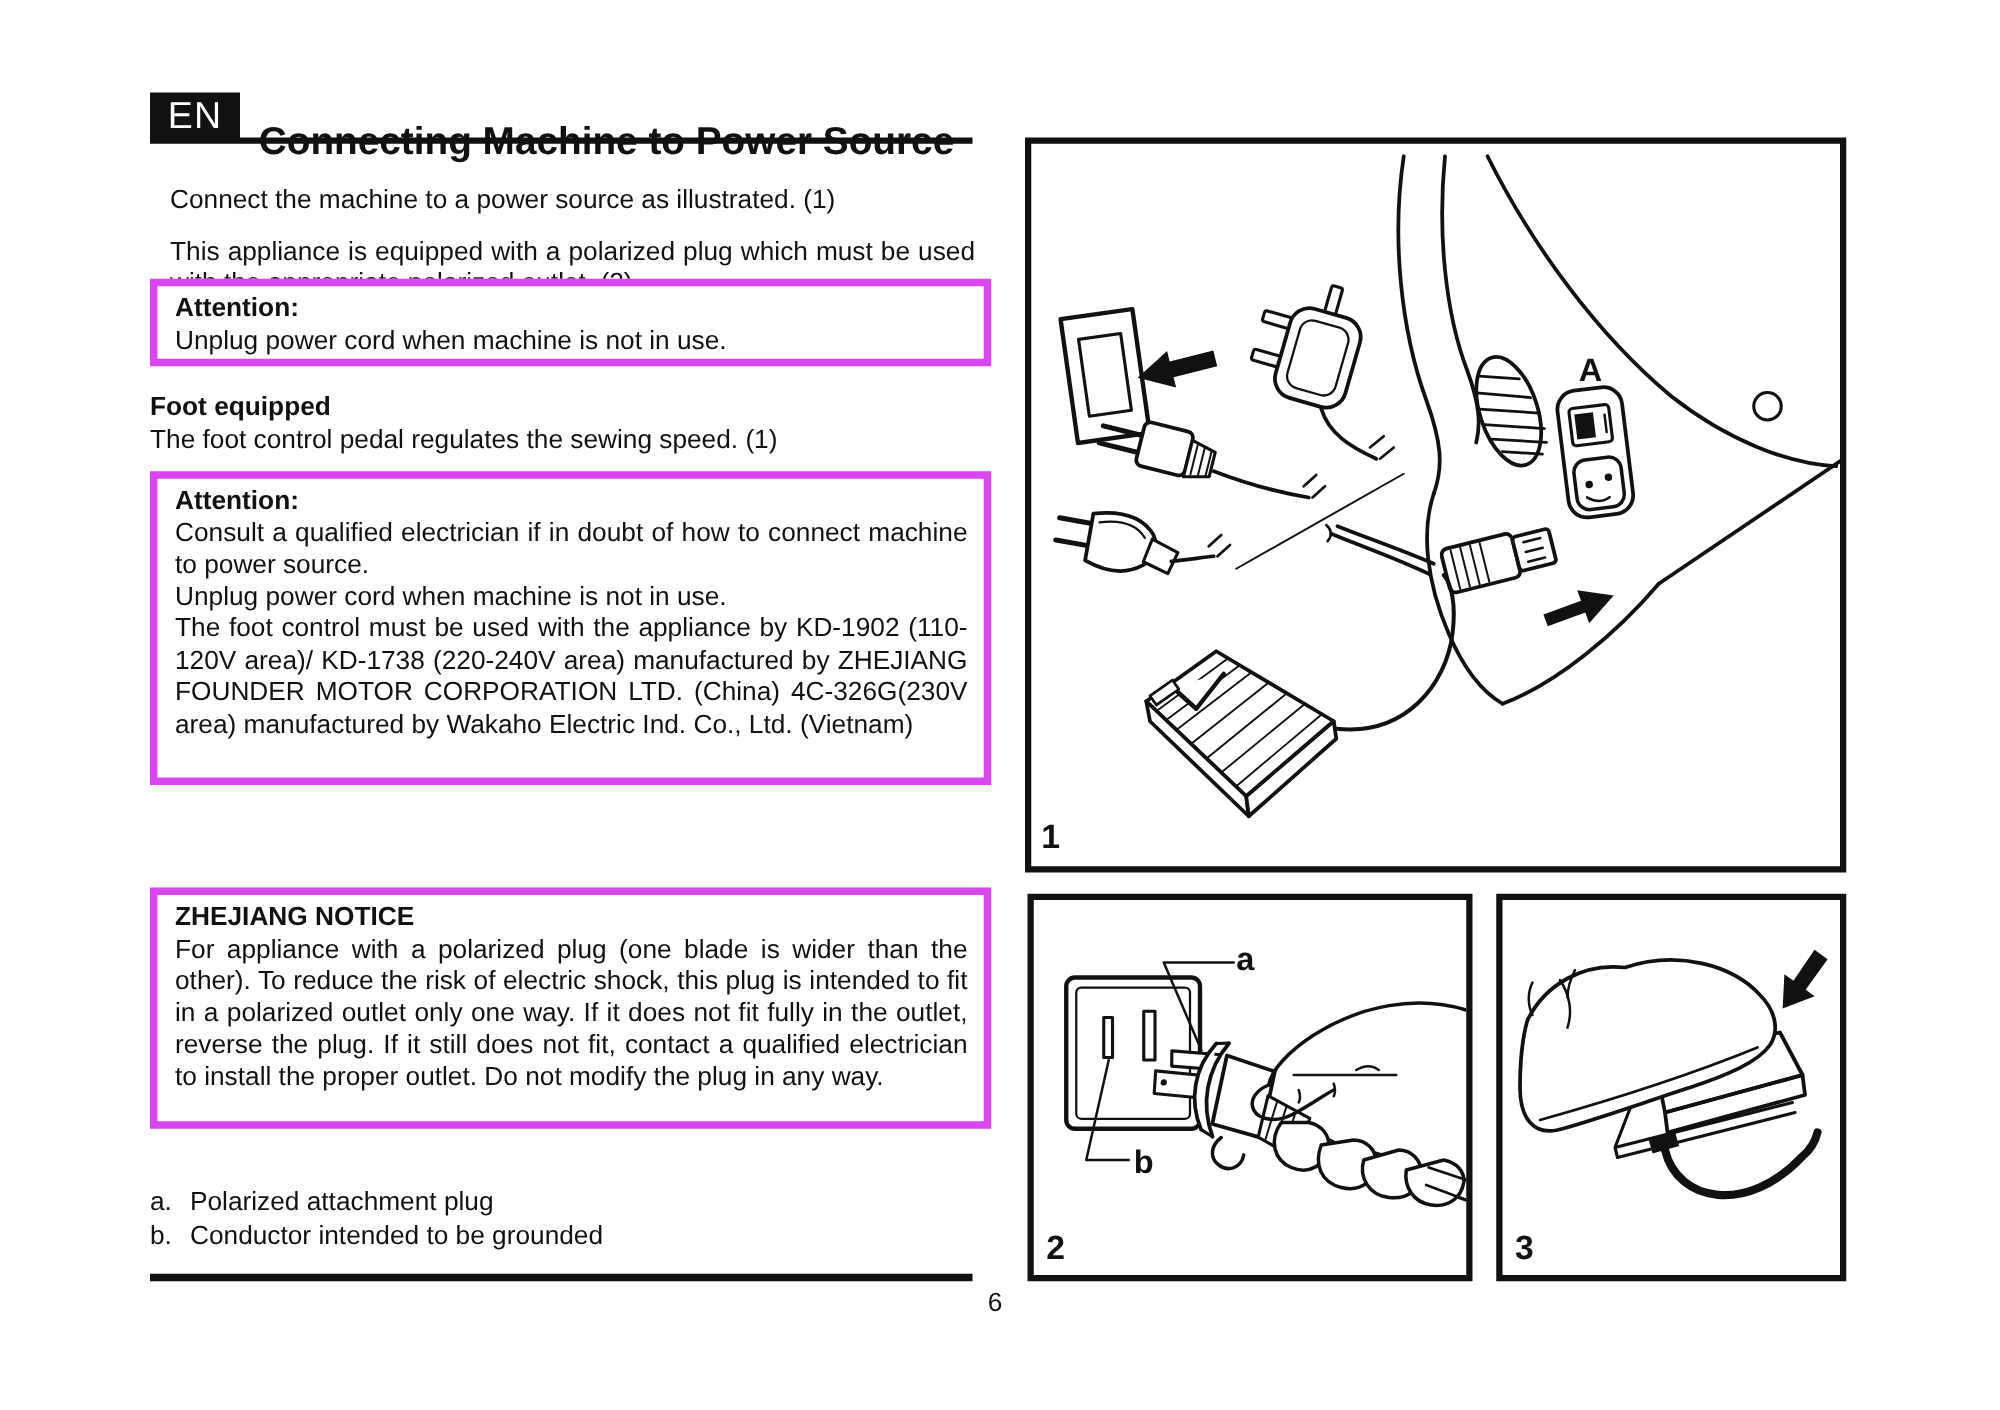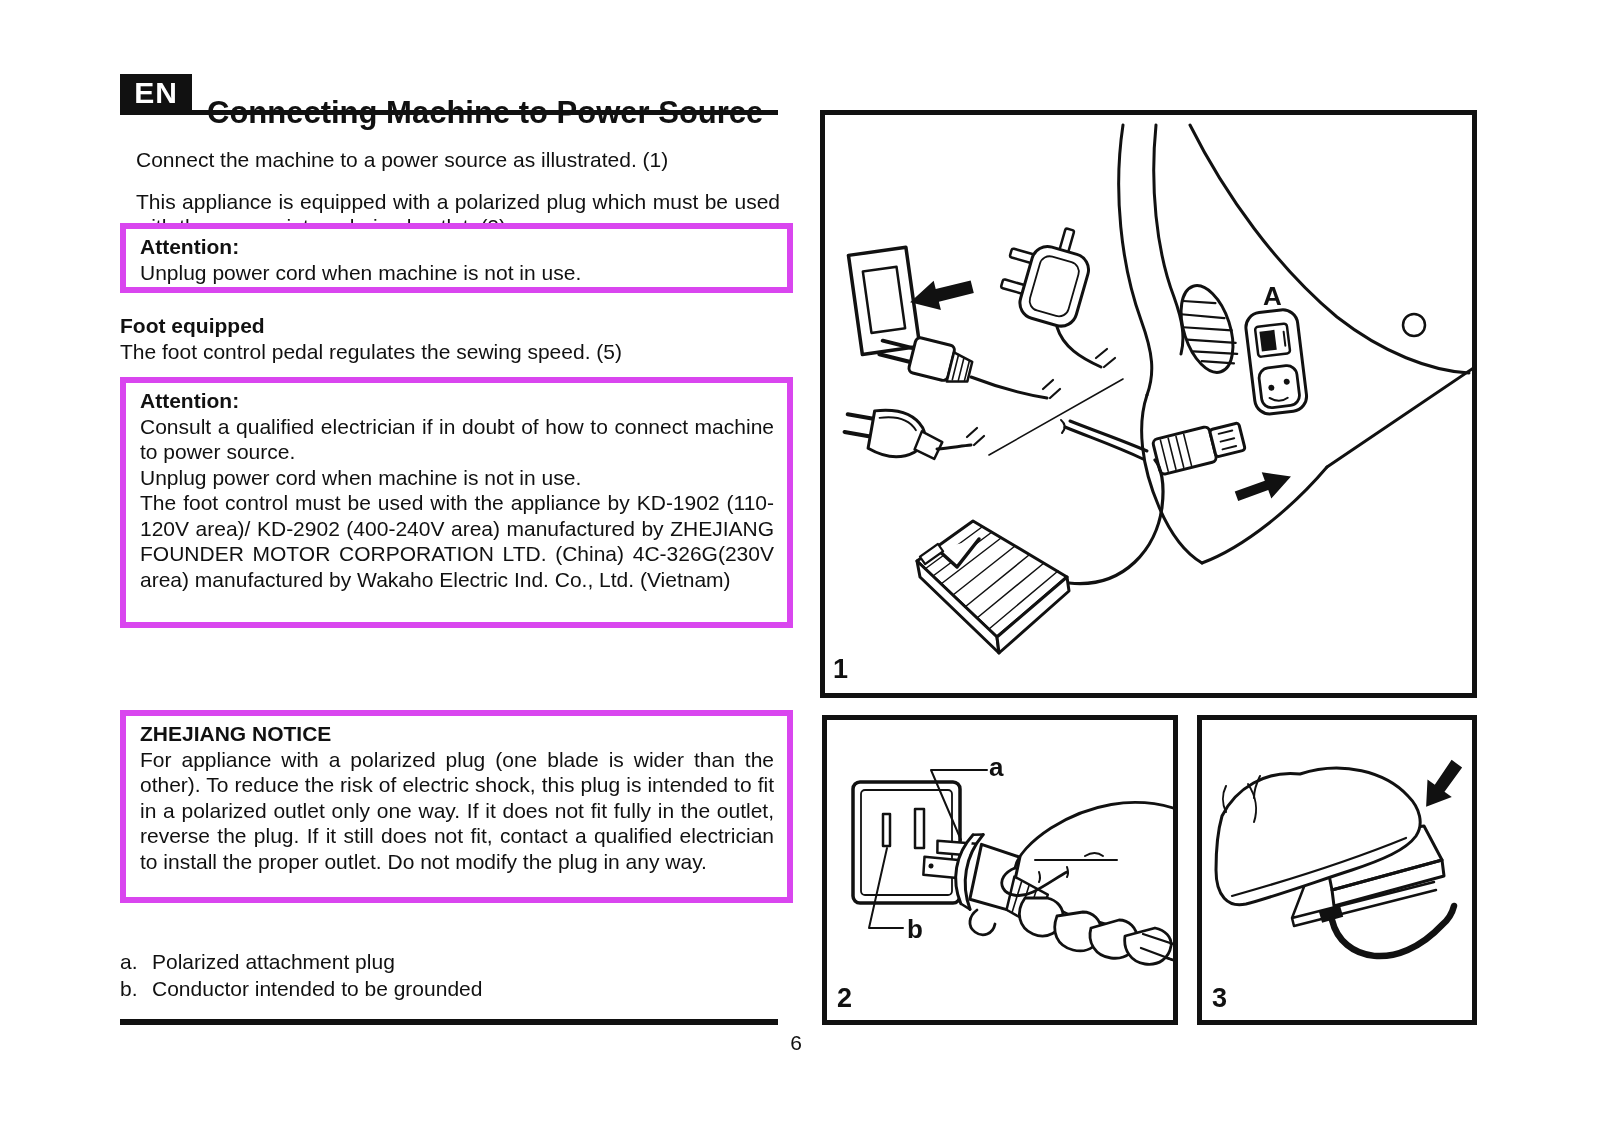--- a/index.html
+++ b/index.html
@@ -6,21 +6,21 @@
   .page {
     position:relative; width:1600px; height:1128px; background:#ffffff;
     color:#111; font-family:"Liberation Sans", sans-serif;
     font-size:21px; line-height:25.5px; overflow:hidden;
   }
   .abs { position:absolute; }
   
   .lang-badge {
     left:120px; top:74px; width:72px; height:38px; background:#111; color:#fff;
     display:flex; align-items:center; justify-content:center;
-    font-weight:bold; font-size:30px; letter-spacing:1px;
+    font-weight:normal; font-size:30px; letter-spacing:1px;
   }
   .page-title { left:207px; top:72px; width:620px; font-weight:bold; font-size:31px; line-height:40px; white-space:nowrap; }
   .rule { background:#111; height:5px; }
   .title-rule  { left:120px; top:110px;  width:658px; }
   .bottom-rule { left:120px; top:1019px; width:658px; height:6px; }
   
   .intro { left:120px; top:131px; width:676px; }
   .just { text-align:justify; }
   .intro p { margin:16px; }
   .box {
@@ -67,28 +67,28 @@
     <p class="just">This appliance is equipped with a polarized plug which must be used with the appropriate polarized outlet. (2)</p>
   </div>
 
   <section class="abs box attn1">
     <p class="bold">Attention:</p>
     <p>Unplug power cord when machine is not in use.</p>
   </section>
 
   <section class="abs sec sec-foot">
     <h2>Foot equipped</h2>
-    <div>The foot control pedal regulates the sewing speed. (5)</div>
+    <div>The foot control pedal regulates the sewing speed. (1)</div>
   </section>
 
   <section class="abs box attn2">
     <p class="bold">Attention:</p>
     <p class="just">Consult a qualified electrician if in doubt of how to connect machine to power source.</p>
     <p>Unplug power cord when machine is not in use.</p>
-    <p class="just">The foot control must be used with the appliance by KD-1902 (110-120V area)/ KD-2902 (400-240V area) manufactured by ZHEJIANG FOUNDER MOTOR CORPORATION LTD. (China) 4C-326G(230V area) manufactured by Wakaho Electric Ind. Co., Ltd. (Vietnam)</p>
+    <p class="just">The foot control must be used with the appliance by KD-1902 (110-120V area)/ KD-1738 (220-240V area) manufactured by ZHEJIANG FOUNDER MOTOR CORPORATION LTD. (China) 4C-326G(230V area) manufactured by Wakaho Electric Ind. Co., Ltd. (Vietnam)</p>
   </section>
 
 
   <section class="abs box notice">
     <p class="bold">ZHEJIANG NOTICE</p>
     <p class="just">For appliance with a polarized plug (one blade is wider than the other). To reduce the risk of electric shock, this plug is intended to fit in a polarized outlet only one way. If it does not fit fully in the outlet, reverse the plug. If it still does not fit, contact a qualified electrician to install the proper outlet. Do not modify the plug in any way.</p>
   </section>
 
   <div class="abs legend">
     <div class="legend-row">

